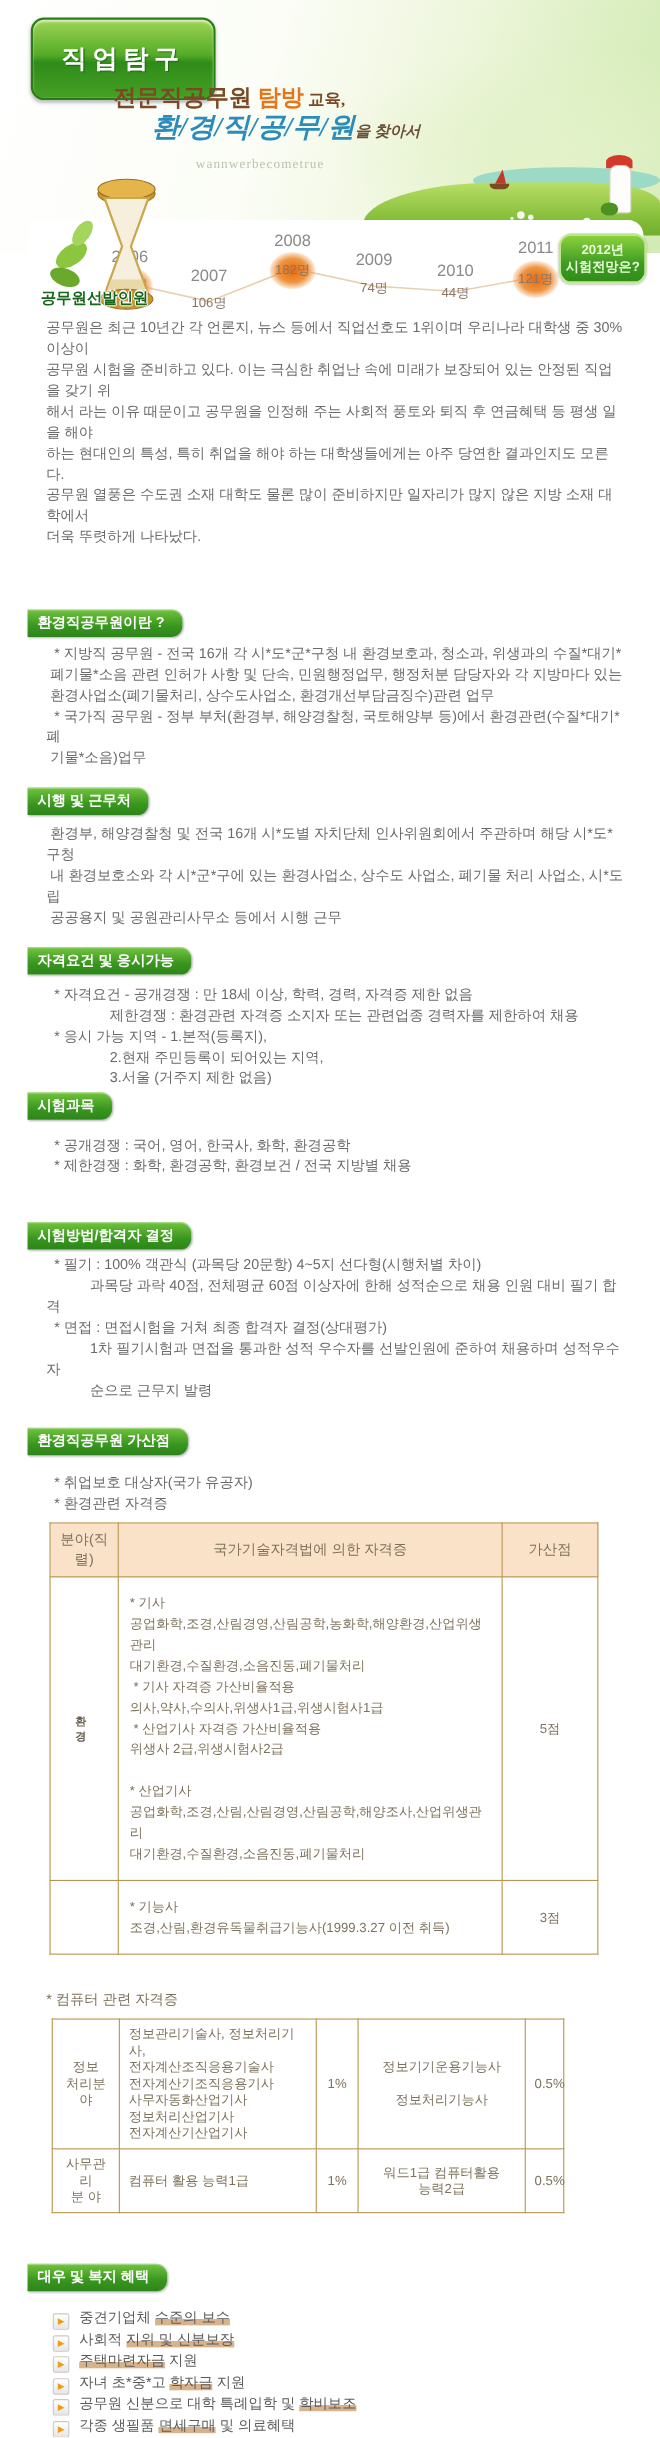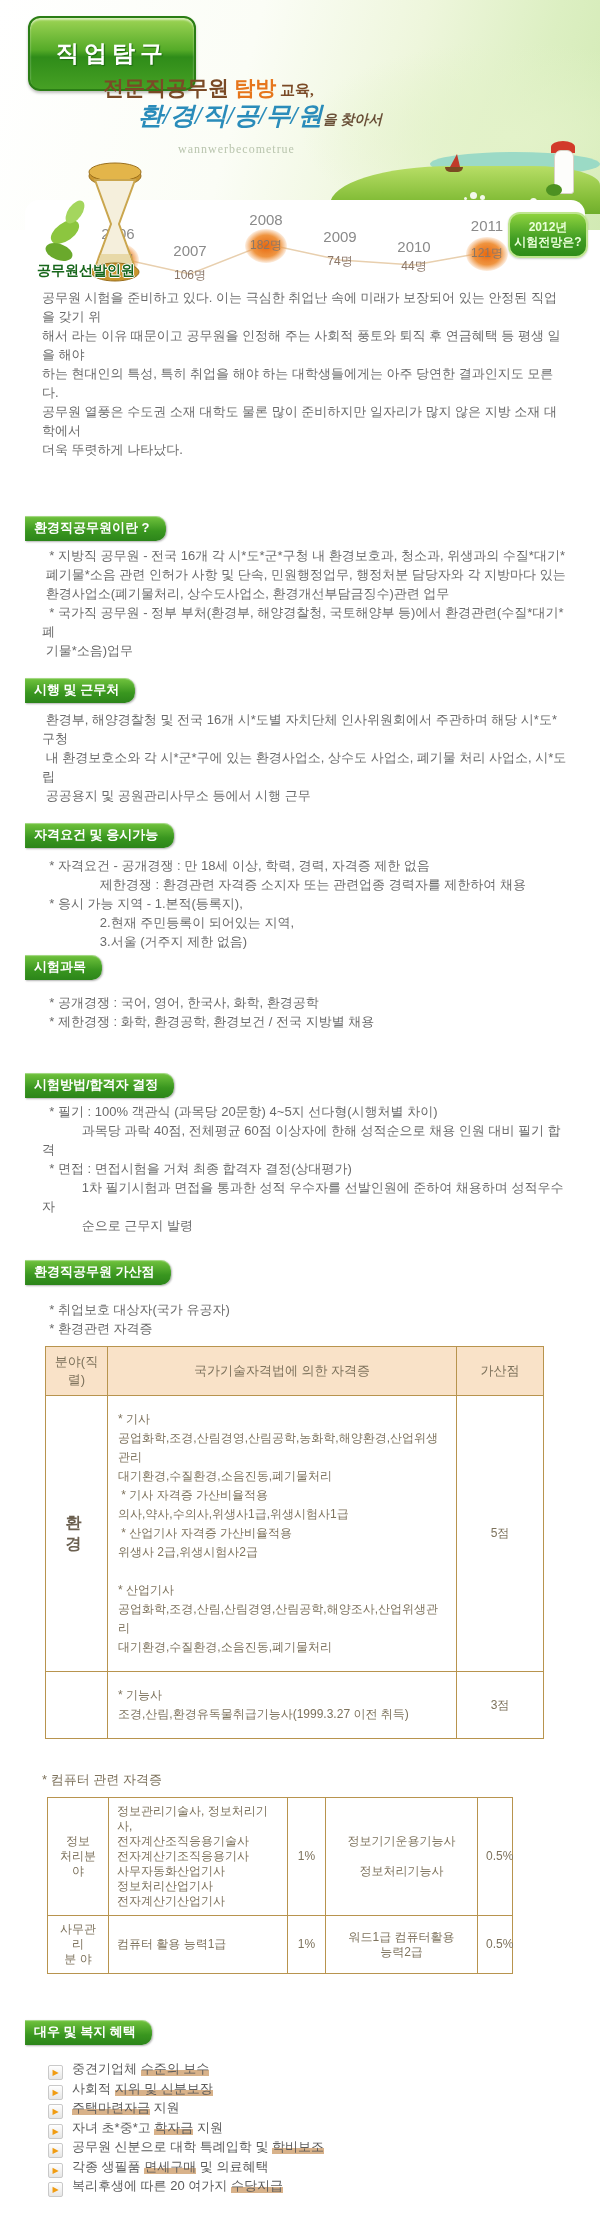--- a/index.html
+++ b/index.html
@@ -70,21 +70,21 @@
   .s5{margin-top:42px;} .s5 .secbody{margin-top:4px;}
   .s6{margin-top:25px;} .s6 .secbody{margin-top:15px;}
   .s7{margin-top:46px;}
   
   table{border-collapse:collapse;table-layout:fixed;}
   .tbl1{margin:8px 0 0 3px;width:498px;}
   .tbl2{margin:8px 0 0 5px;width:465px;}
   .tbl1 th,.tbl1 td,.tbl2 td{border:1px solid #b8944e;color:#7d725c;font-size:12px;
         padding:6px 8px;vertical-align:middle;white-space:pre-wrap;}
   .tbl1 th{background:#f9e2c8;font-weight:normal;font-size:13px;text-align:center;height:24px;}
-  .tbl1 td.field{text-align:center;font-weight:bold;font-size:16px;letter-spacing:6px;color:#6b6050;}
+  .tbl1 td.field{text-align:center;font-weight:bold;font-size:10px;letter-spacing:6px;color:#6b6050;}
   .tbl1 td.points,.tbl2 td.pct{text-align:center;}
   .tbl1 td.certs{line-height:19px;padding:14px 10px;}
   .tbl2 td{line-height:15px;}
   .tbl2 td.field{text-align:center;}
   .tbl2 td.c2{text-align:center;}
   .note{margin-top:32px;font-size:13px;color:#7d725c;}
   
   .benefits{list-style:none;margin:14px 0 0 0;padding:0 0 0 6px;}
   .benefits li{height:19.5px;line-height:19px;font-size:13px;color:#5a5a5a;white-space:nowrap;}
   .b-ico{display:inline-block;width:13px;height:13px;margin-right:9px;text-align:center;
@@ -148,21 +148,21 @@
           <div class="tl-blob" style="left: 462px; top: 37px;"></div>
           <div class="tl-year" style="left: 462px; top: 17px;">2011</div>
           <div class="tl-count" style="left: 462px; top: 45px;">121명</div>
         </div>
       <div class="future-badge">
         <span>2012년</span>
         <span>시험전망은?</span>
       </div>
     </div>
 
-    <div class="intro"><div>공무원 시험을 준비하고 있다. 이는 극심한 취업난 속에 미래가 보장되어 있는 안정된 직업을 갖기 위</div><div>해서 라는 이유 때문이고 공무원을 인정해 주는 사회적 풍토와 퇴직 후 연금혜택 등 평생 일을 해야</div><div>하는 현대인의 특성, 특히 취업을 해야 하는 대학생들에게는 아주 당연한 결과인지도 모른다.</div><div>공무원 열풍은 수도권 소재 대학도 물론 많이 준비하지만 일자리가 많지 않은 지방 소재 대학에서</div><div>더욱 뚜렷하게 나타났다.</div></div>
+    <div class="intro"><div>공무원은 최근 10년간 각 언론지, 뉴스 등에서 직업선호도 1위이며 우리나라 대학생 중 30% 이상이</div><div>공무원 시험을 준비하고 있다. 이는 극심한 취업난 속에 미래가 보장되어 있는 안정된 직업을 갖기 위</div><div>해서 라는 이유 때문이고 공무원을 인정해 주는 사회적 풍토와 퇴직 후 연금혜택 등 평생 일을 해야</div><div>하는 현대인의 특성, 특히 취업을 해야 하는 대학생들에게는 아주 당연한 결과인지도 모른다.</div><div>공무원 열풍은 수도권 소재 대학도 물론 많이 준비하지만 일자리가 많지 않은 지방 소재 대학에서</div><div>더욱 뚜렷하게 나타났다.</div></div>
 
     <div class="sec s1">
       <div class="tab">환경직공무원이란 ?</div>
       <div class="secbody"><div>  * 지방직 공무원 - 전국 16개 각 시*도*군*구청 내 환경보호과, 청소과, 위생과의 수질*대기*</div><div> 폐기물*소음 관련 인허가 사항 및 단속, 민원행정업무, 행정처분 담당자와 각 지방마다 있는</div><div> 환경사업소(폐기물처리, 상수도사업소, 환경개선부담금징수)관련 업무</div><div>  * 국가직 공무원 - 정부 부처(환경부, 해양경찰청, 국토해양부 등)에서 환경관련(수질*대기*폐</div><div> 기물*소음)업무</div></div>
     </div>
     <div class="sec s2">
       <div class="tab">시행 및 근무처</div>
       <div class="secbody"><div> 환경부, 해양경찰청 및 전국 16개 시*도별 자치단체 인사위원회에서 주관하며 해당 시*도*구청</div><div> 내 환경보호소와 각 시*군*구에 있는 환경사업소, 상수도 사업소, 폐기물 처리 사업소, 시*도립</div><div> 공공용지 및 공원관리사무소 등에서 시행 근무</div></div>
     </div>
     <div class="sec s3">

